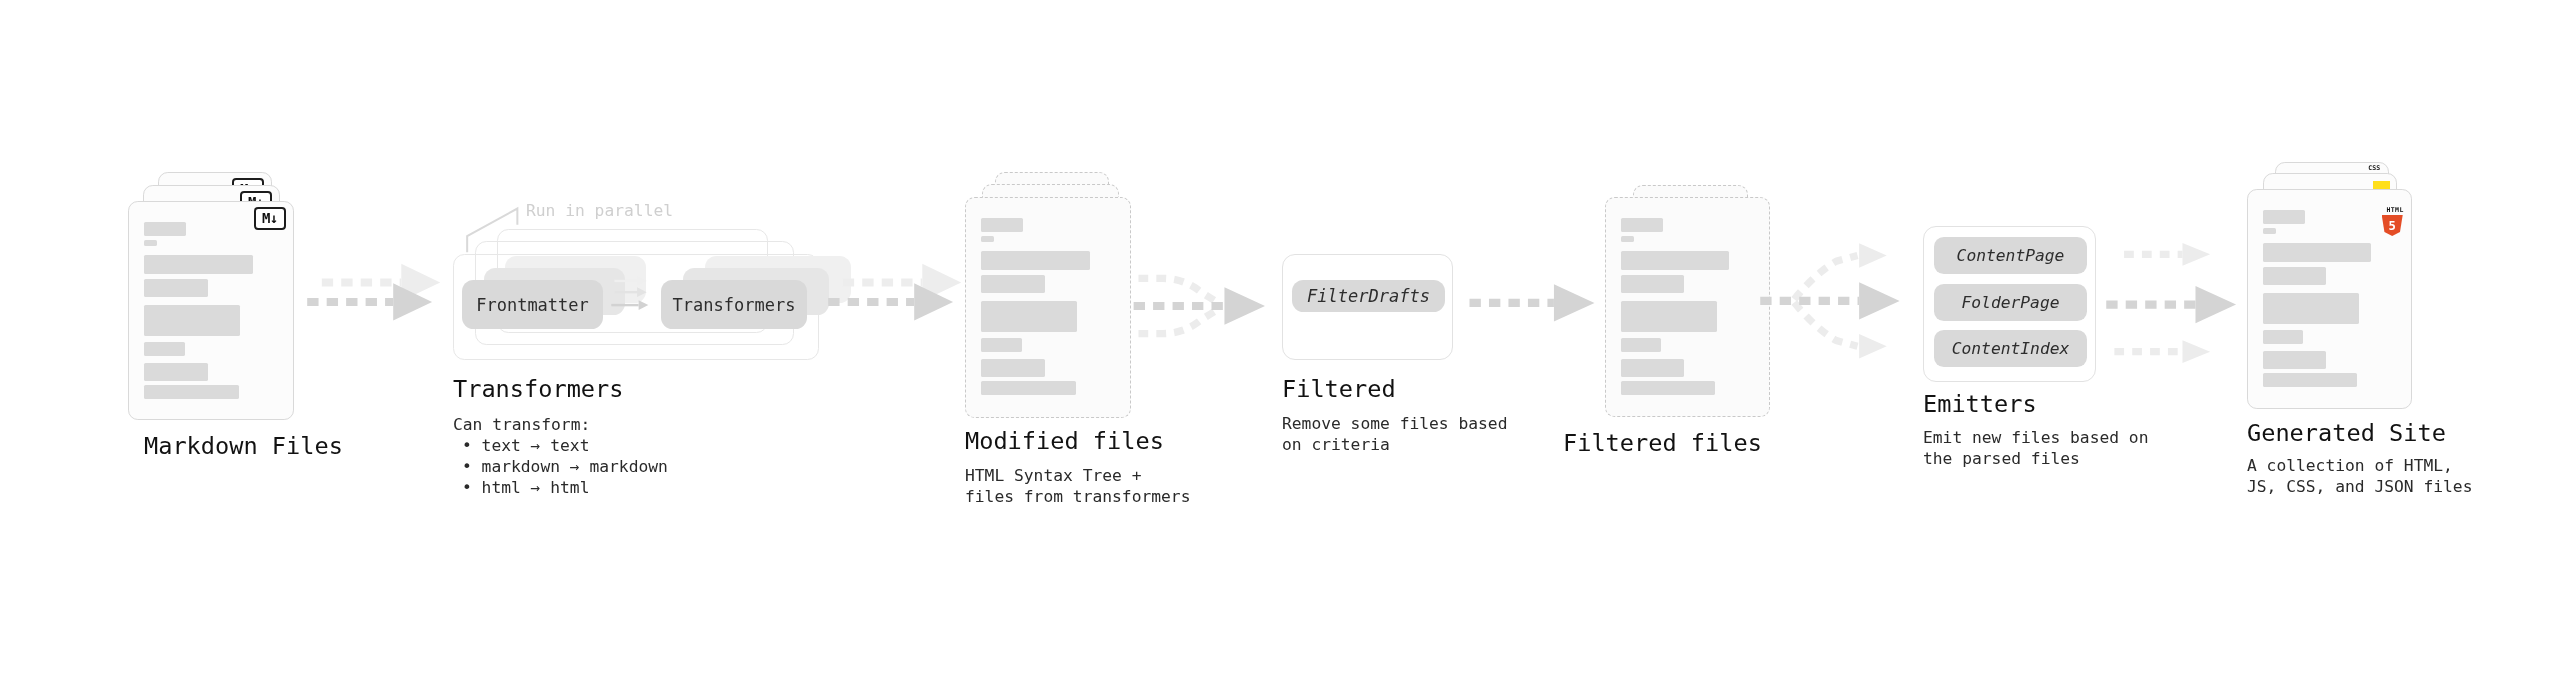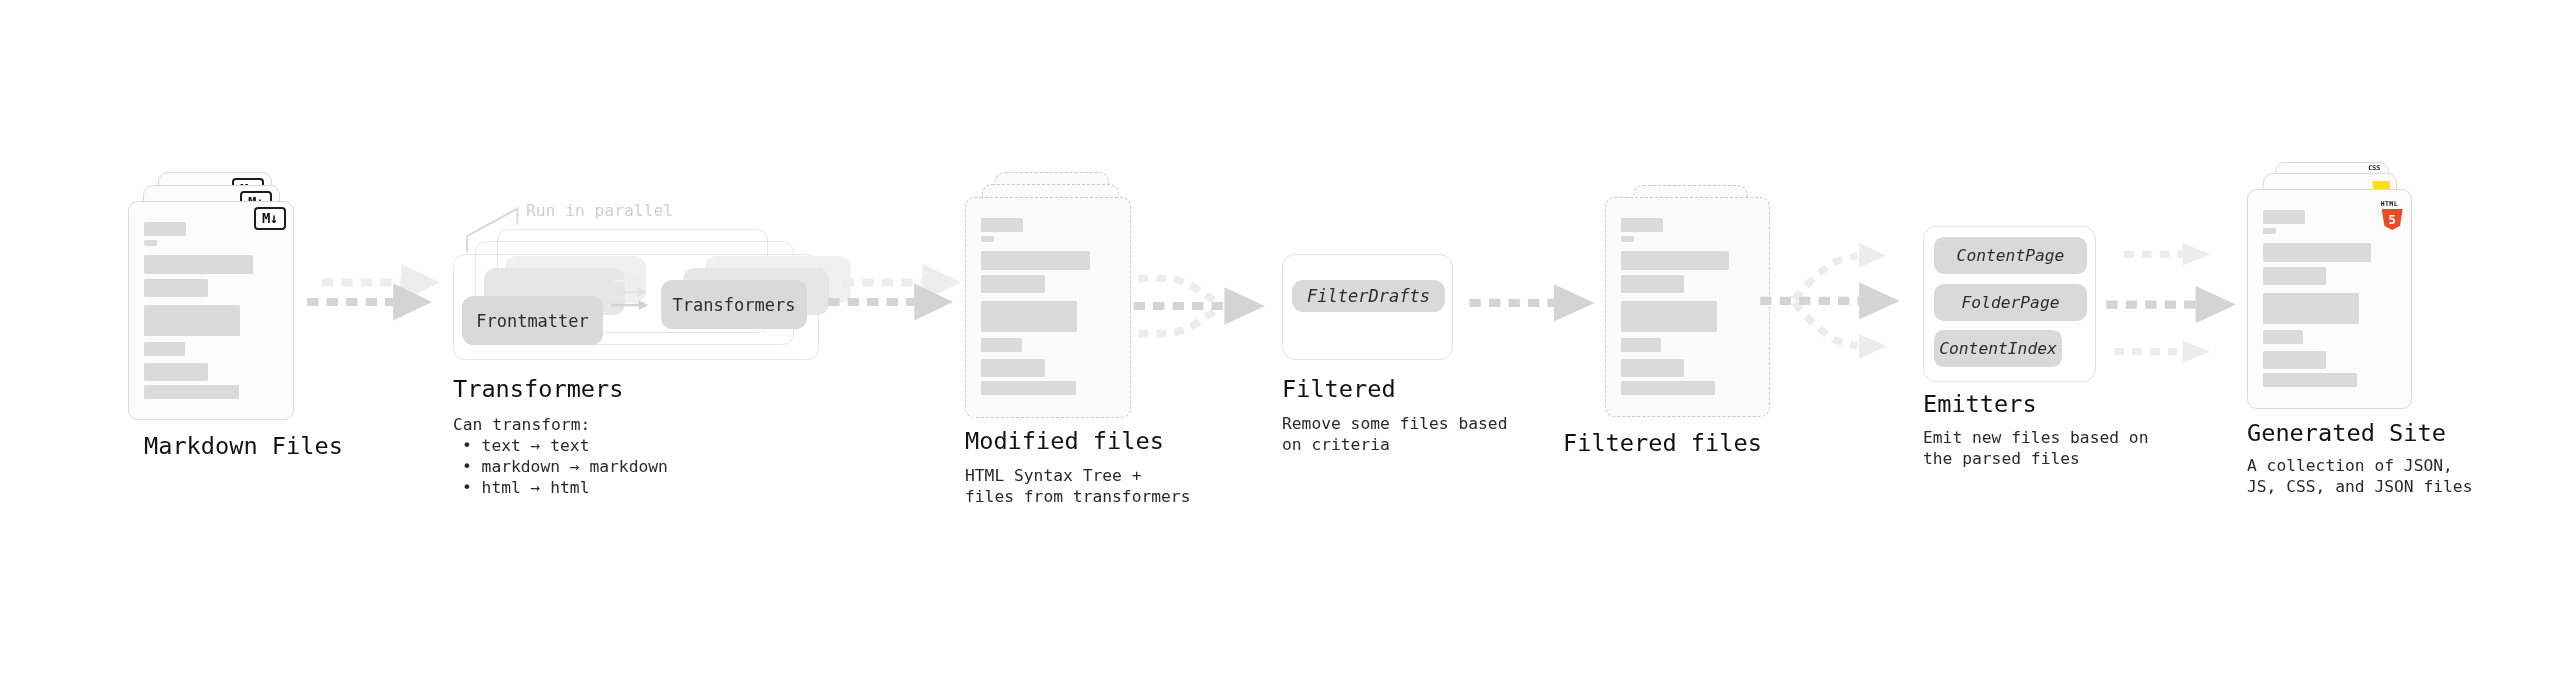--- a/index.html
+++ b/index.html
@@ -31,21 +31,21 @@
   .bar:nth-child(8){width:70%;height:14px;}
   .md-icon{
     position:absolute;top:4.9px;right:7.3px;width:32px;height:23px;border:2.4px solid #1c1c1c;border-radius:4.1px;
     background:#fff;color:#111;font-weight:bold;font-size:14px;letter-spacing:-0.8px;
     display:flex;align-items:center;justify-content:center;box-sizing:border-box;
   }
   .css-badge{position:absolute;top:3.3px;right:6.5px;width:14.6px;text-align:center;}
   .css-word{display:block;font-size:6.5px;line-height:5.7px;font-weight:bold;color:#111;}
   .css-bar{height:3.3px;background:#2f6bf0;border-radius:0.8px;margin-top:0.8px;}
   .js-badge{position:absolute;top:6.5px;right:6.5px;width:17px;height:14px;background:#ffdf1b;}
-  .html5-logo{position:absolute;top:11px;right:7.3px;width:23px;text-align:left;}
+  .html5-logo{position:absolute;top:17px;right:7.3px;width:23px;text-align:right;}
   .html5-word{font-size:6.5px;line-height:7.3px;font-weight:bold;color:#111;letter-spacing:0.4px;}
   .html5-shield{
     width:21px;height:21px;margin:0.8px auto 0;background:#e44d26;
     clip-path:polygon(0 0,100% 0,87% 80%,50% 100%,13% 80%);
     display:flex;align-items:center;justify-content:center;color:#fff;font-size:12.2px;font-weight:bold;
   }
 </style>
 </head>
 <body>
 
@@ -88,21 +88,21 @@
 
     <svg class="arrow" style="left:455px;top:197px" width="81" height="62" viewBox="0 0 100 76">
       <polyline points="15,68 15,48 77,14 77,34" fill="none" stroke="#d9d9d9" stroke-width="2.5"></polyline>
     </svg>
     <div class="annotation" style="left:526px;top:201px">Run in parallel</div>
 
     <div class="pill g2" style="left:505px;top:256px;width:141px;height:47px"></div>
     <div class="pill g1" style="left:484px;top:268px;width:141px;height:47px"></div>
     <div class="pill g2" style="left:705px;top:256px;width:146px;height:47px"></div>
     <div class="pill g1" style="left:683px;top:268px;width:146px;height:47px"></div>
-    <div class="pill" style="left:462px;top:296px;width:141px;height:49px">Frontmatter</div>
+    <div class="pill" style="left:462px;top:280px;width:141px;height:49px">Frontmatter</div>
     <div class="pill" style="left:661px;top:280px;width:146px;height:49px">Transformers</div>
 
     <svg class="arrow" style="left:608px;top:271px" width="50" height="44" viewBox="0 0 62 54">
       <line x1="8" y1="12" x2="36" y2="12" stroke="#efefef" stroke-width="3"></line>
         <polygon points="36,6 36,18 48,12" fill="#efefef"></polygon>
       <line x1="8" y1="26" x2="36" y2="26" stroke="#e3e3e3" stroke-width="3"></line>
         <polygon points="36,20 36,32 48,26" fill="#e3e3e3"></polygon>
       <line x1="4" y1="42" x2="38" y2="42" stroke="#d2d2d2" stroke-width="3"></line>
         <polygon points="38,36 38,48 50,42" fill="#d2d2d2"></polygon>
     </svg>
@@ -190,21 +190,21 @@
     <path d="M46,84 Q72,116 98,131 L124,138" fill="none" stroke="#ececec" stroke-width="9" stroke-dasharray="12 10"></path>
     <polygon points="126,123 126,153 160,138" fill="#ececec"></polygon>
     <line x1="4" y1="82" x2="126" y2="82" stroke="#d4d4d4" stroke-width="10" stroke-dasharray="14 10"></line>
     <polygon points="126,59 126,105 176,82" fill="#d4d4d4"></polygon>
   </svg>
 
   <div>
     <div class="panel" style="left:1923px;top:226px;width:173px;height:156px"></div>
     <div class="panel-pill" style="left:1934px;top:237px;width:153px;height:37px">ContentPage</div>
     <div class="panel-pill" style="left:1934px;top:284px;width:153px;height:37px">FolderPage</div>
-    <div class="panel-pill" style="left:1934px;top:330px;width:128px;height:37px">ContentIndex</div>
+    <div class="panel-pill" style="left:1934px;top:330px;width:153px;height:37px">ContentIndex</div>
     <div class="heading" style="left:1923px;top:390px">Emitters</div>
     <div class="body-text" style="left:1923px;top:427px">
       <div>Emit new files based on</div>
       <div>the parsed files</div>
     </div>
   </div>
 
   <svg class="arrow" style="left:2103px;top:238px" width="142" height="130" viewBox="0 0 175 160">
     <line x1="26" y1="20" x2="98" y2="20" stroke="#ececec" stroke-width="9" stroke-dasharray="12 10"></line>
     <polygon points="98,6 98,34 132,20" fill="#ececec"></polygon>
@@ -237,19 +237,19 @@
           <div class="bar"></div>
           <div class="bar"></div>
           <div class="bar"></div>
           <div class="bar"></div>
           <div class="bar"></div>
           <div class="bar"></div>
         </div>
     </div>
     <div class="heading" style="left:2247px;top:419px">Generated Site</div>
     <div class="body-text" style="left:2247px;top:455px">
-      <div>A collection of JSON,</div>
+      <div>A collection of HTML,</div>
       <div>JS, CSS, and JSON files</div>
     </div>
   </div>
 
 </div>
 
 
 </body></html>

